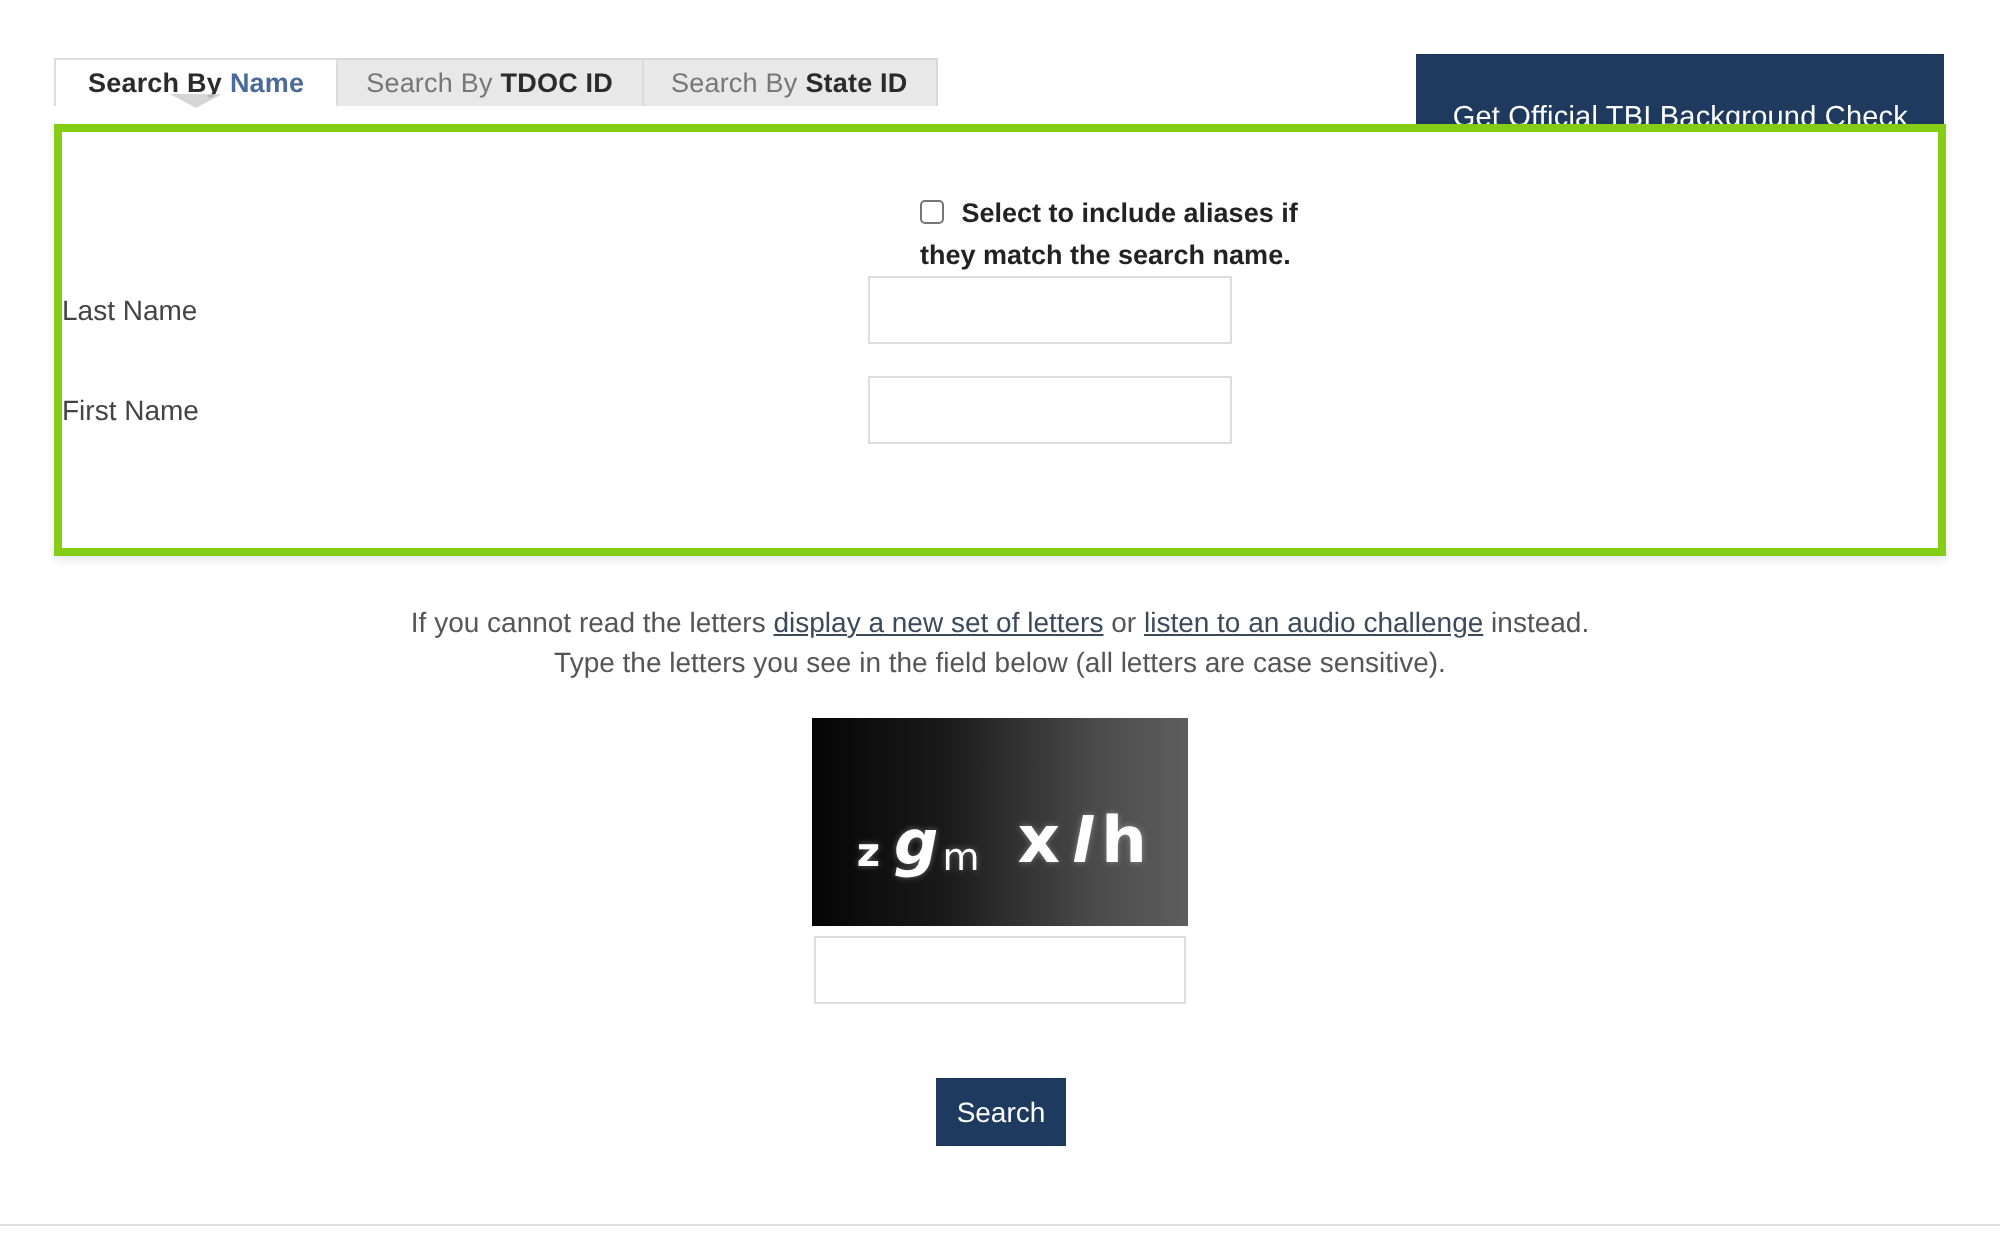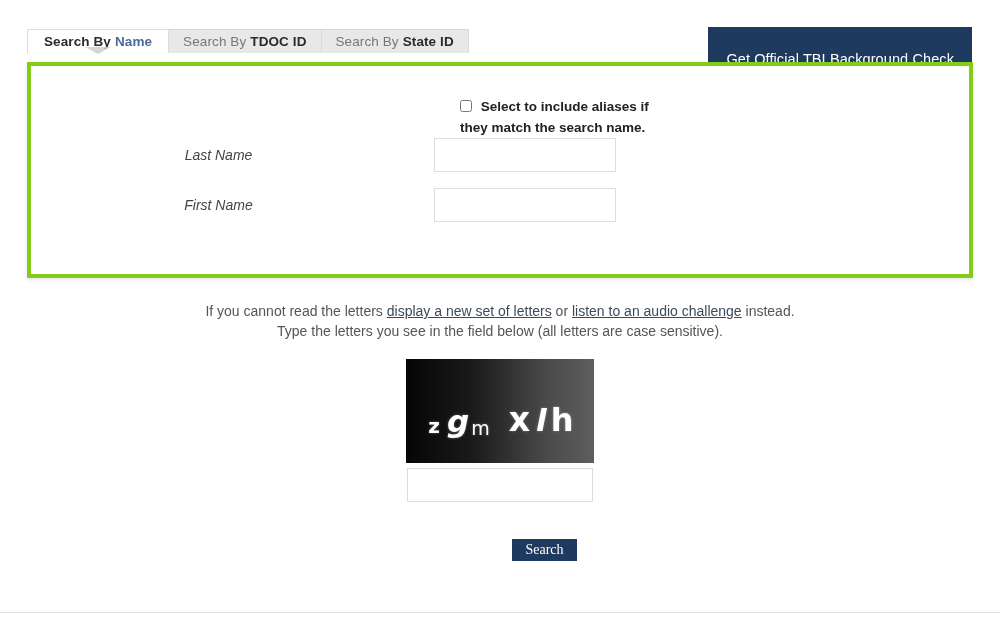--- a/index.html
+++ b/index.html
@@ -132,26 +132,25 @@
     top: 72px;
     width: 100%;
   }
   .form-row {
     display: flex;
     align-items: center;
     margin-bottom: 16px;
   }
   .form-label {
     width: 403px;
-    text-align: center;
+    text-align: left;
     padding-right: 28px;
     box-sizing: border-box;
     font-size: 14px;
     color: #444444;
-    font-style: italic;
   }
   .text-input {
     width: 182px;
     height: 34px;
     border: 1px solid #dddddd;
     background: #ffffff;
     box-sizing: border-box;
     font-size: 14px;
     padding: 0 6px;
     font-family: "Liberation Sans", sans-serif;
@@ -236,28 +235,27 @@
     padding: 0 6px;
     font-family: "Liberation Sans", sans-serif;
     outline: none;
   }
 
   .search-button {
     position: absolute;
     left: 468px;
     top: 539px;
     width: 65px;
-    height: 22px;
+    height: 34px;
     background: #1e3a5f;
     color: #ffffff;
     border: none;
     font-size: 14px;
-    font-family: Liberation Serif, serif;
+    font-family: Liberation Sans, sans-serif;
     cursor: pointer;
-    margin-left: 44px;
   }
 
   .bottom-divider {
     position: absolute;
     left: 0;
     top: 612px;
     width: 1000px;
     height: 1px;
     background: #e0e0e0;
   }

